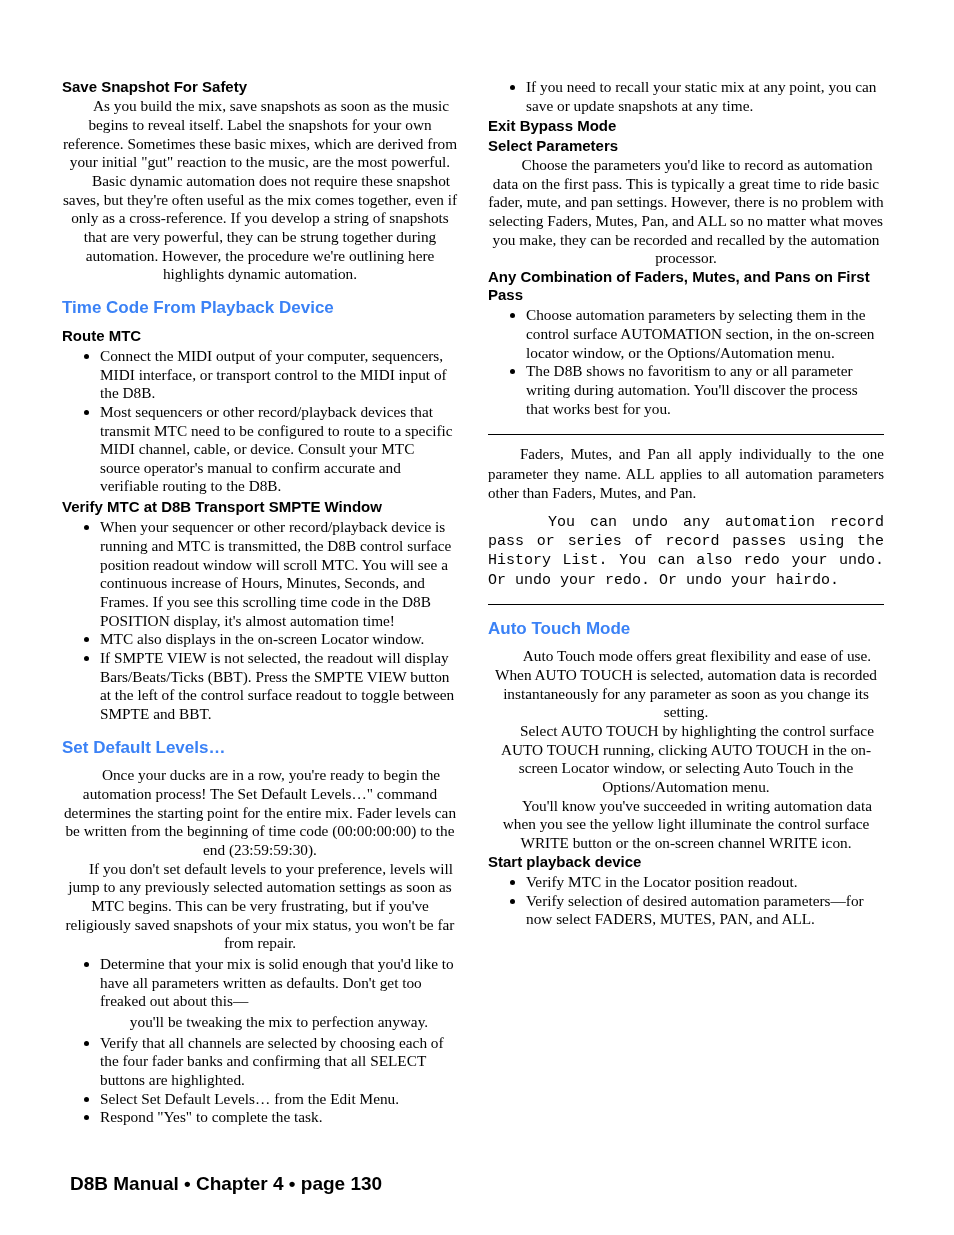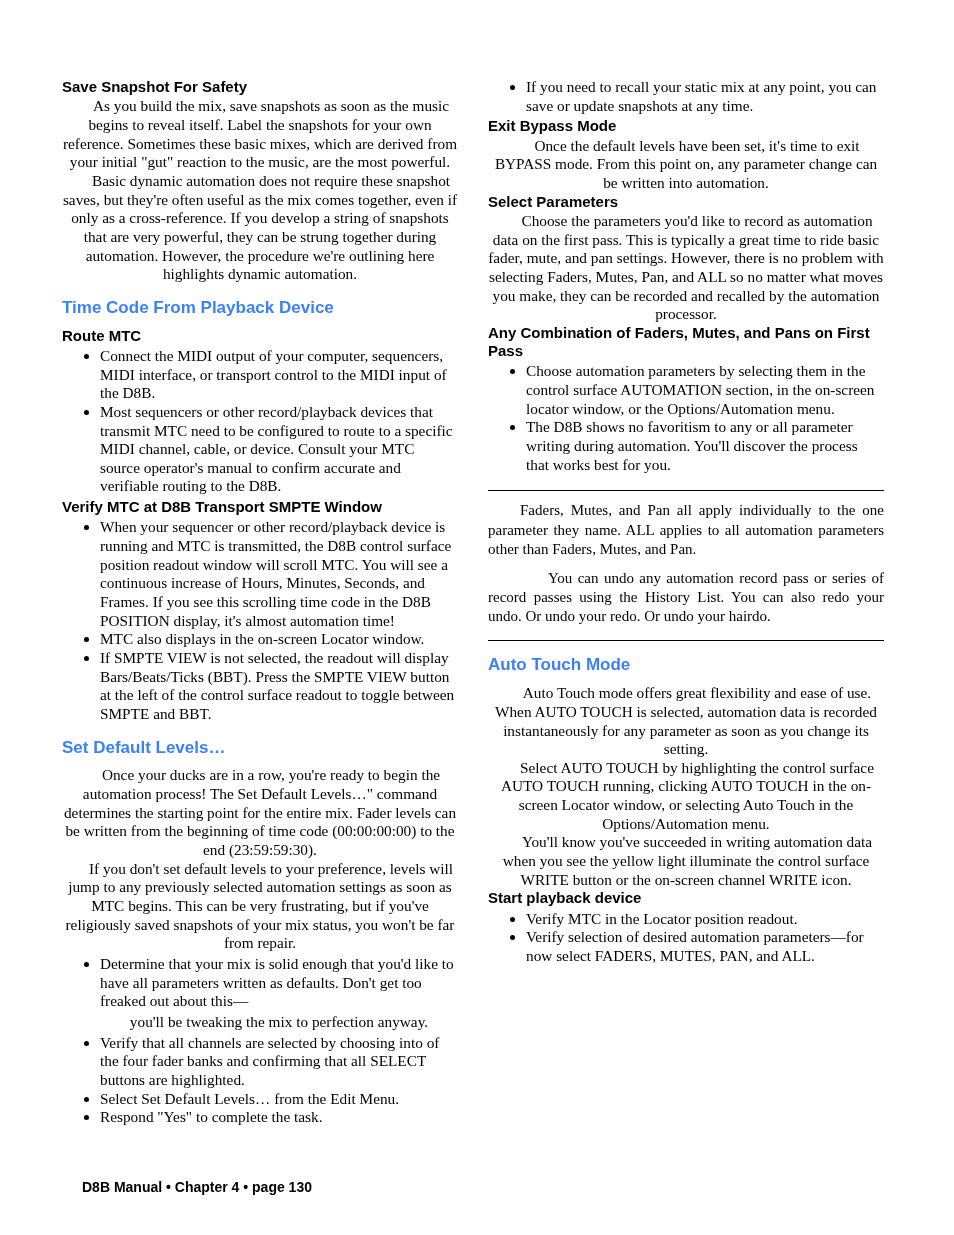--- a/index.html
+++ b/index.html
@@ -60,25 +60,25 @@
   }
   .note {
     font-family: Georgia, serif;
     font-size: 15px;
     line-height: 1.28;
     text-align: justify;
   }
   .note-first { text-indent: 32px; }
   .footer {
     position: absolute;
-    left: 82px;
+    left: 70px;
     bottom: 40px;
     font-family: "Trebuchet MS", "Lucida Grande", sans-serif;
     font-weight: bold;
-    font-size: 14px;
+    font-size: 19px;
   }
   .avoid-break { break-inside: avoid; }
 </style>
 </head>
 <body>
 
 <div class="page">
   <div class="columns">
 
     <div class="bold-head">Save Snapshot For Safety</div>
@@ -102,42 +102,41 @@
 
     <div class="blue-head">Set Default Levels…</div>
     <p>Once your ducks are in a row, you're ready to begin the automation process! The Set Default Levels…" command determines the starting point for the entire mix. Fader levels can be written from the beginning of time code (00:00:00:00) to the end (23:59:59:30).</p>
     <p>If you don't set default levels to your preference, levels will jump to any previously selected automation settings as soon as MTC begins. This can be very frustrating, but if you've religiously saved snapshots of your mix status, you won't be far from repair.</p>
     <ul>
       <li>Determine that your mix is solid enough that you'd like to have all parameters written as defaults. Don't get too freaked out about this—</li>
     </ul>
 
     <p class="no-indent" style="padding-left:38px;">you'll be tweaking the mix to perfection anyway.</p>
     <ul>
-      <li>Verify that all channels are selected by choosing into of the four fader banks and confirming that all SELECT buttons are highlighted.</li>
+      <li>Verify that all channels are selected by choosing each of the four fader banks and confirming that all SELECT buttons are highlighted.</li>
       <li>Select Set Default Levels… from the Edit Menu.</li>
       <li>Respond "Yes" to complete the task.</li>
       <li>If you need to recall your static mix at any point, you can save or update snapshots at any time.</li>
     </ul>
 
     <div class="bold-head">Exit Bypass Mode</div>
-    <p>Once the default levels have been set, it's time to exit BYPASS mode. From this point on, any parameter change can be written into automation.</p>
 
     <div class="bold-head">Select Parameters</div>
     <p>Choose the parameters you'd like to record as automation data on the first pass. This is typically a great time to ride basic fader, mute, and pan settings. However,  there is no problem with selecting Faders, Mutes, Pan, and ALL so no matter what moves you make, they can be recorded and recalled by the automation processor.</p>
 
     <div class="bold-head">Any Combination of Faders, Mutes, and Pans on First Pass</div>
     <ul>
       <li>Choose automation parameters by selecting them in the control surface AUTOMATION section, in the on-screen locator window, or the Options/Automation menu.</li>
       <li>The D8B shows no favoritism to any or all parameter writing during automation. You'll discover the process that works best for you.</li>
     </ul>
 
     <div class="avoid-break">
       <hr class="sep">
       <p class="note note-first">Faders, Mutes, and Pan all apply individually to the one parameter they name. ALL applies to all automation parameters other than Faders, Mutes, and Pan.</p>
-      <p class="note" style="text-indent:60px; margin-top:10px;">You can undo any automation record pass or series of record passes using the History List. You can also redo your undo. Or undo your redo. Or undo your hairdo.</p>
+      <p class="note" style="text-indent:60px; margin-top:10px;font-family:Liberation Mono, monospace;">You can undo any automation record pass or series of record passes using the History List. You can also redo your undo. Or undo your redo. Or undo your hairdo.</p>
       <hr class="sep" style="margin-top:14px;">
     </div>
 
     <div class="blue-head" style="margin-top:14px;">Auto Touch Mode</div>
     <p>Auto Touch mode offers great flexibility and ease of use. When AUTO TOUCH is selected, automation data is recorded instantaneously for any parameter as soon as you change its setting.</p>
     <p>Select AUTO TOUCH by highlighting the control surface AUTO TOUCH running, clicking AUTO TOUCH in the on-screen Locator window, or selecting Auto Touch in the Options/Automation menu.</p>
     <p>You'll know you've succeeded in writing automation data when you see the yellow light illuminate the control surface WRITE button or the on-screen channel WRITE icon.</p>
 
     <div class="bold-head">Start playback device</div>
     <ul>

